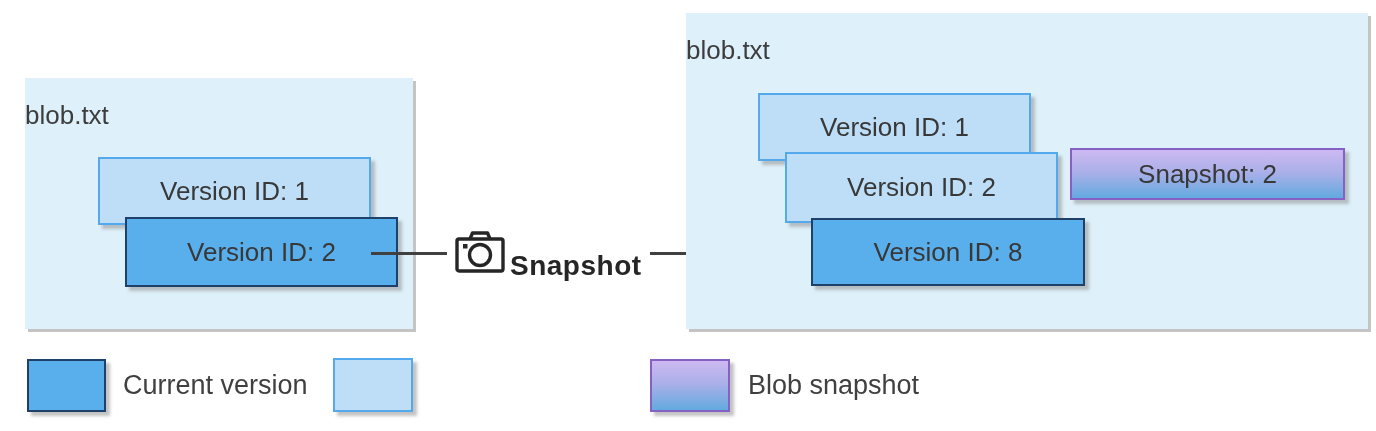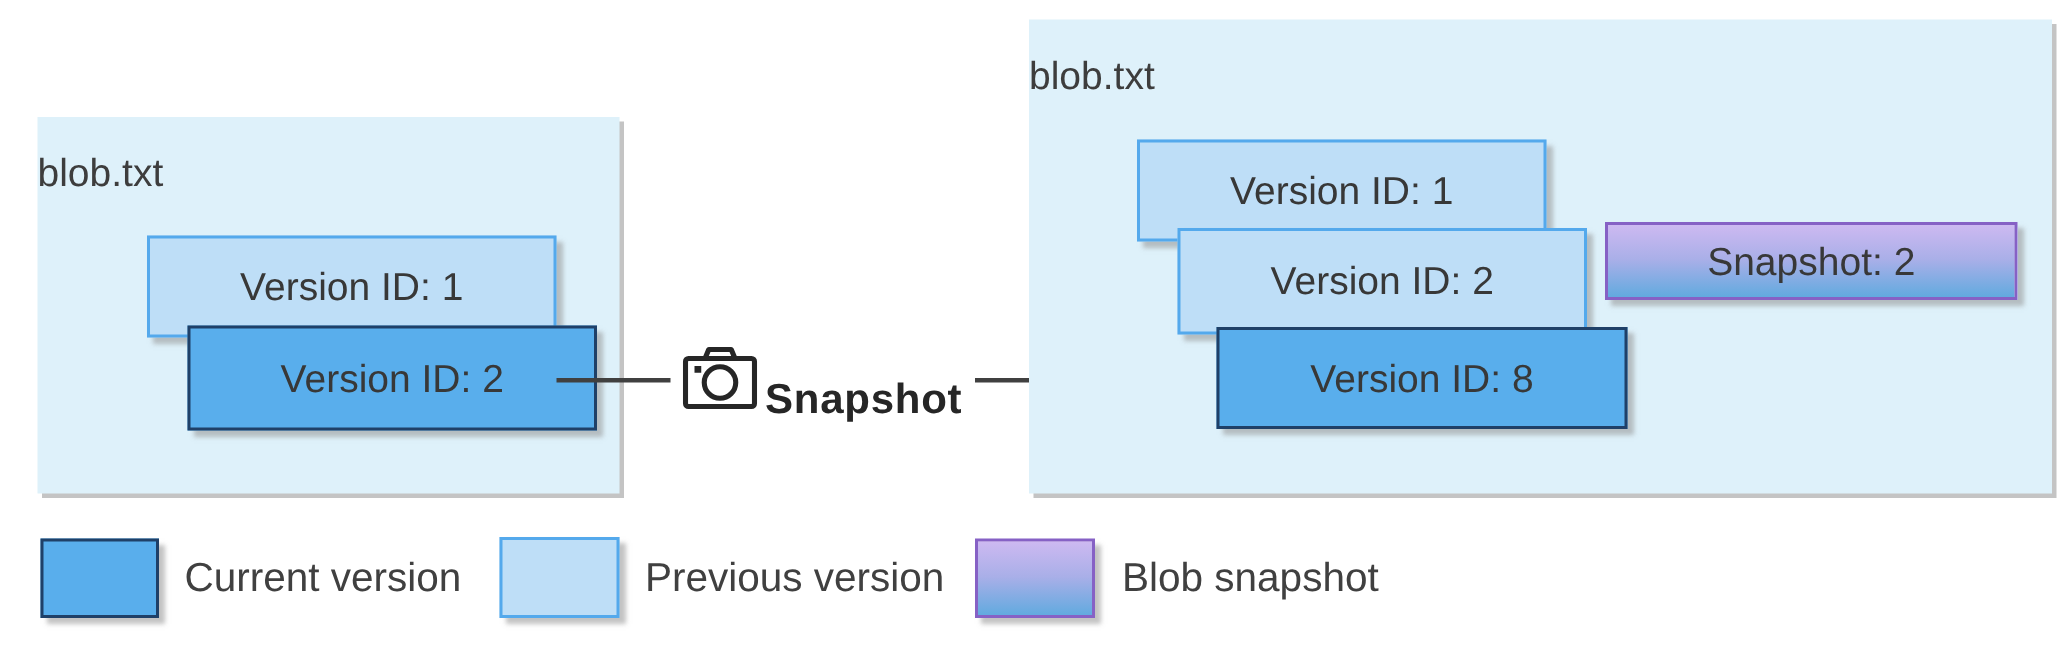--- a/index.html
+++ b/index.html
@@ -154,18 +154,17 @@
     <span>Snapshot: 2</span>
   </div>
   <div class="box current-version box-r3">
     <span>Version ID: 8</span>
   </div>
 
   <div class="legend-swatch current-version sw-1" style="box-shadow:4px 4px 3px rgba(145,145,145,0.55);"></div>
   <div class="legend-label ll-1">Current version</div>
 
   <div class="legend-swatch previous-version sw-2" style="box-shadow:4px 4px 3px rgba(145,145,145,0.55);"></div>
-  <div class="legend-label ll-2">Previous version</div>
 
   <div class="legend-swatch blob-snapshot sw-3" style="box-shadow:4px 4px 3px rgba(145,145,145,0.55);"></div>
   <div class="legend-label ll-3">Blob snapshot</div>
 
 </div>
 
 </body></html>

